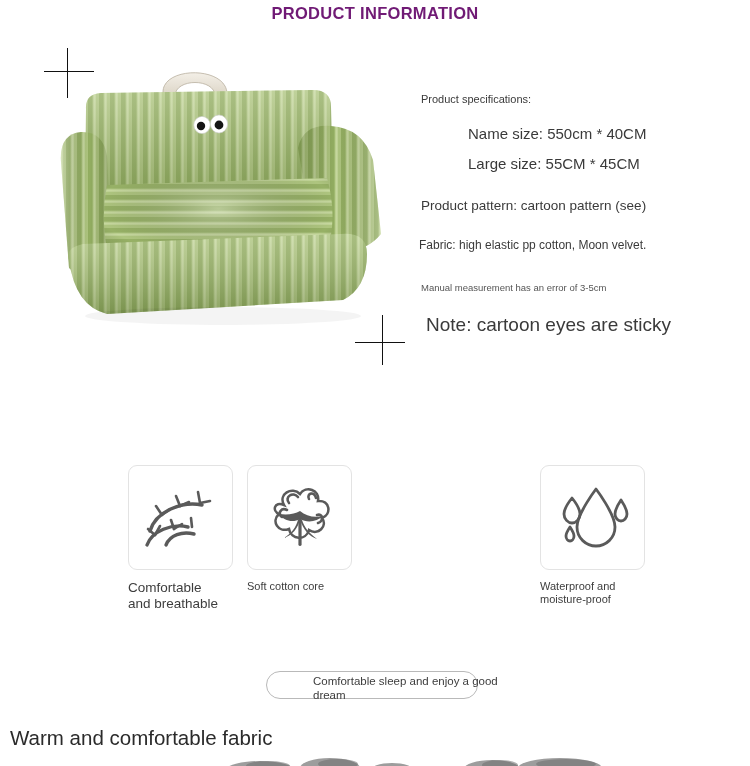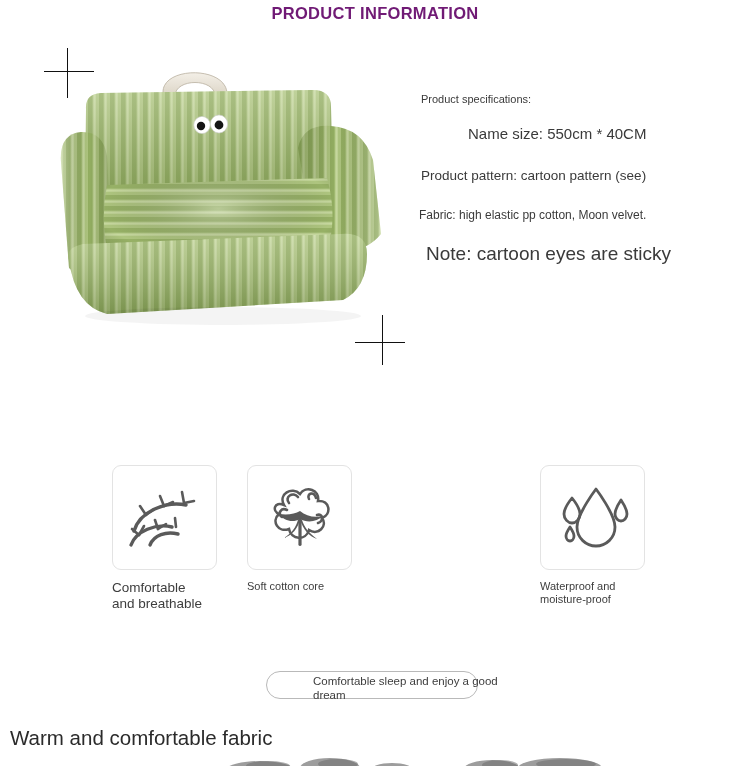--- a/index.html
+++ b/index.html
@@ -100,21 +100,21 @@
   }
   .feature-box svg { display: block; }
   .feature-label {
     margin-top: 10px;
     color: #3d3d3d;
     line-height: 1.15;
   }
   .feature-label.lg { font-size: 13.5px; }
   .feature-label.sm { font-size: 11px; }
 
-  #feature-0 { left: 100px; padding-left: 12px; }
+  #feature-0 { left: 116px; padding-left: 12px; }
   #feature-1 { left: 247px; }
   #feature-2 { left: 394px; }
   #feature-3 { left: 540px; }
 
   
   .tagline-pill {
     position: absolute;
     left: 266px;
     top: 671px;
     width: 212px;
@@ -256,22 +256,24 @@
       <circle cx="164" cy="73" r="4.4" fill="#141414"></circle>
     </g>
 
     <ellipse cx="168" cy="264" rx="138" ry="9" fill="#000000" opacity="0.045"></ellipse>
   </svg>
 </div>
 
 <div class="spec-block">
   <div class="spec-line spec-heading">Product specifications:</div>
   <div class="spec-line spec-size-small">Name size: 550cm * 40CM</div>
+  <div class="spec-line spec-size-large">Large size: 55CM * 45CM</div>
   <div class="spec-line spec-pattern">Product pattern: cartoon pattern (see)</div>
   <div class="spec-line spec-fabric">Fabric: high elastic pp cotton, Moon velvet.</div>
+  <div class="spec-line spec-manual">Manual measurement has an error of 3-5cm</div>
   <div class="spec-line spec-note">Note: cartoon eyes are sticky</div>
 </div>
 
 <div class="feature-row">
 
   <div class="feature-item" id="feature-0">
     <div class="feature-box">
       <svg width="78" height="70" viewBox="0 0 78 70" xmlns="http://www.w3.org/2000/svg">
         <g fill="none" stroke="#5a5a5a" stroke-width="3.4" stroke-linecap="round">
           <path d="M8 48 C14 28, 40 18, 60 22"></path>

